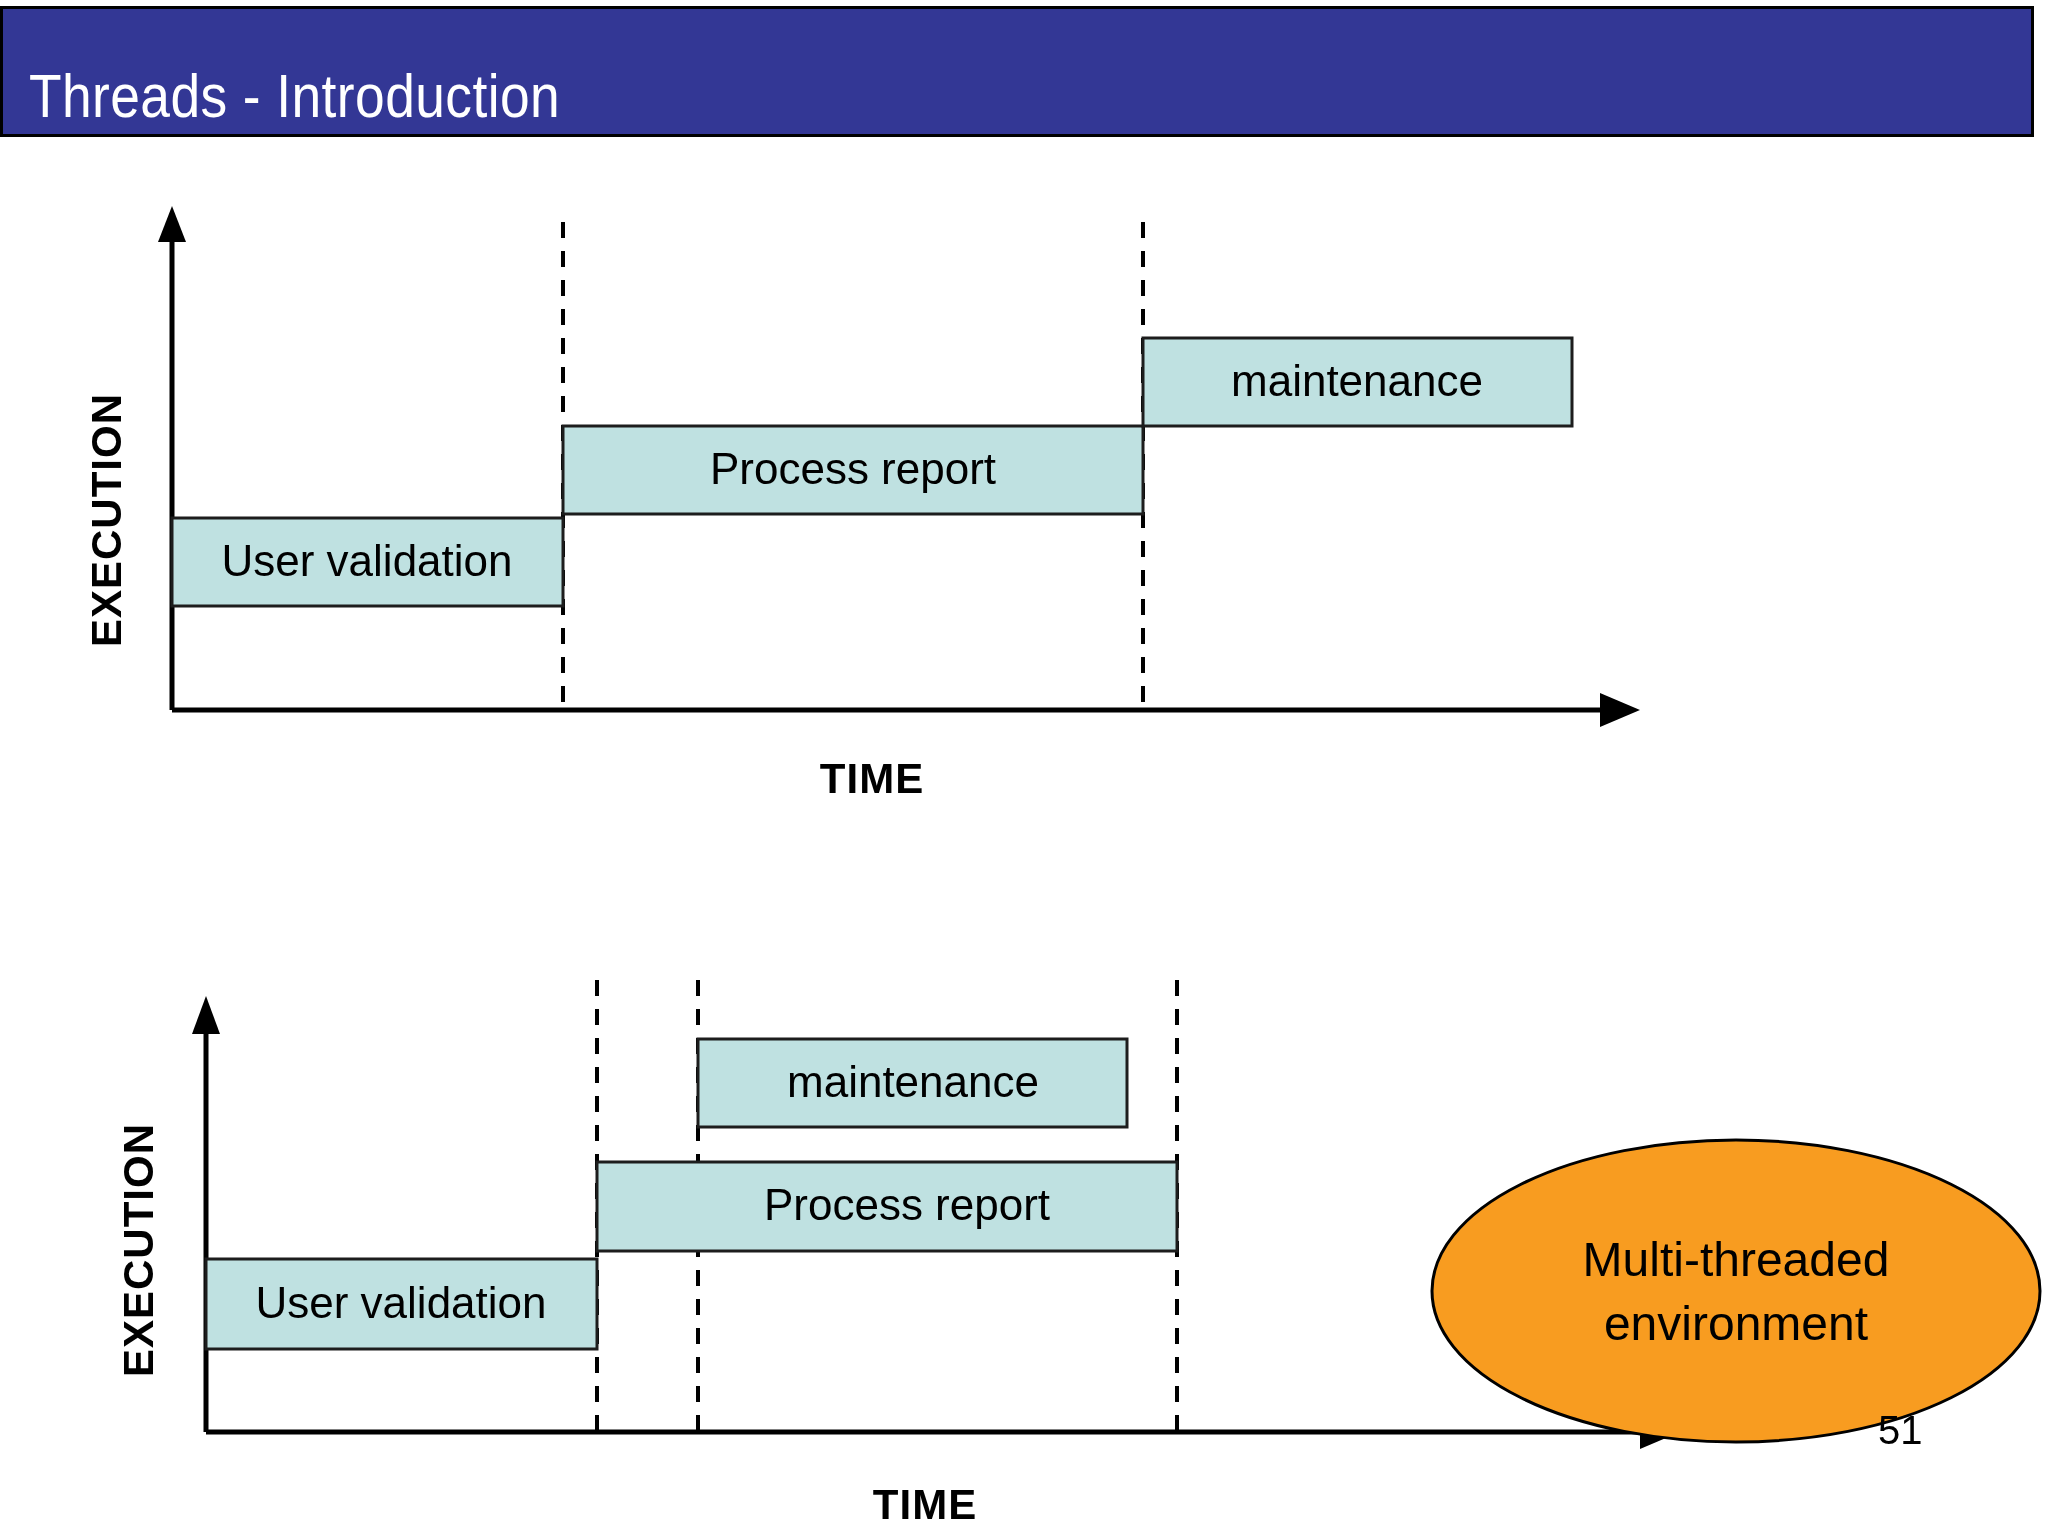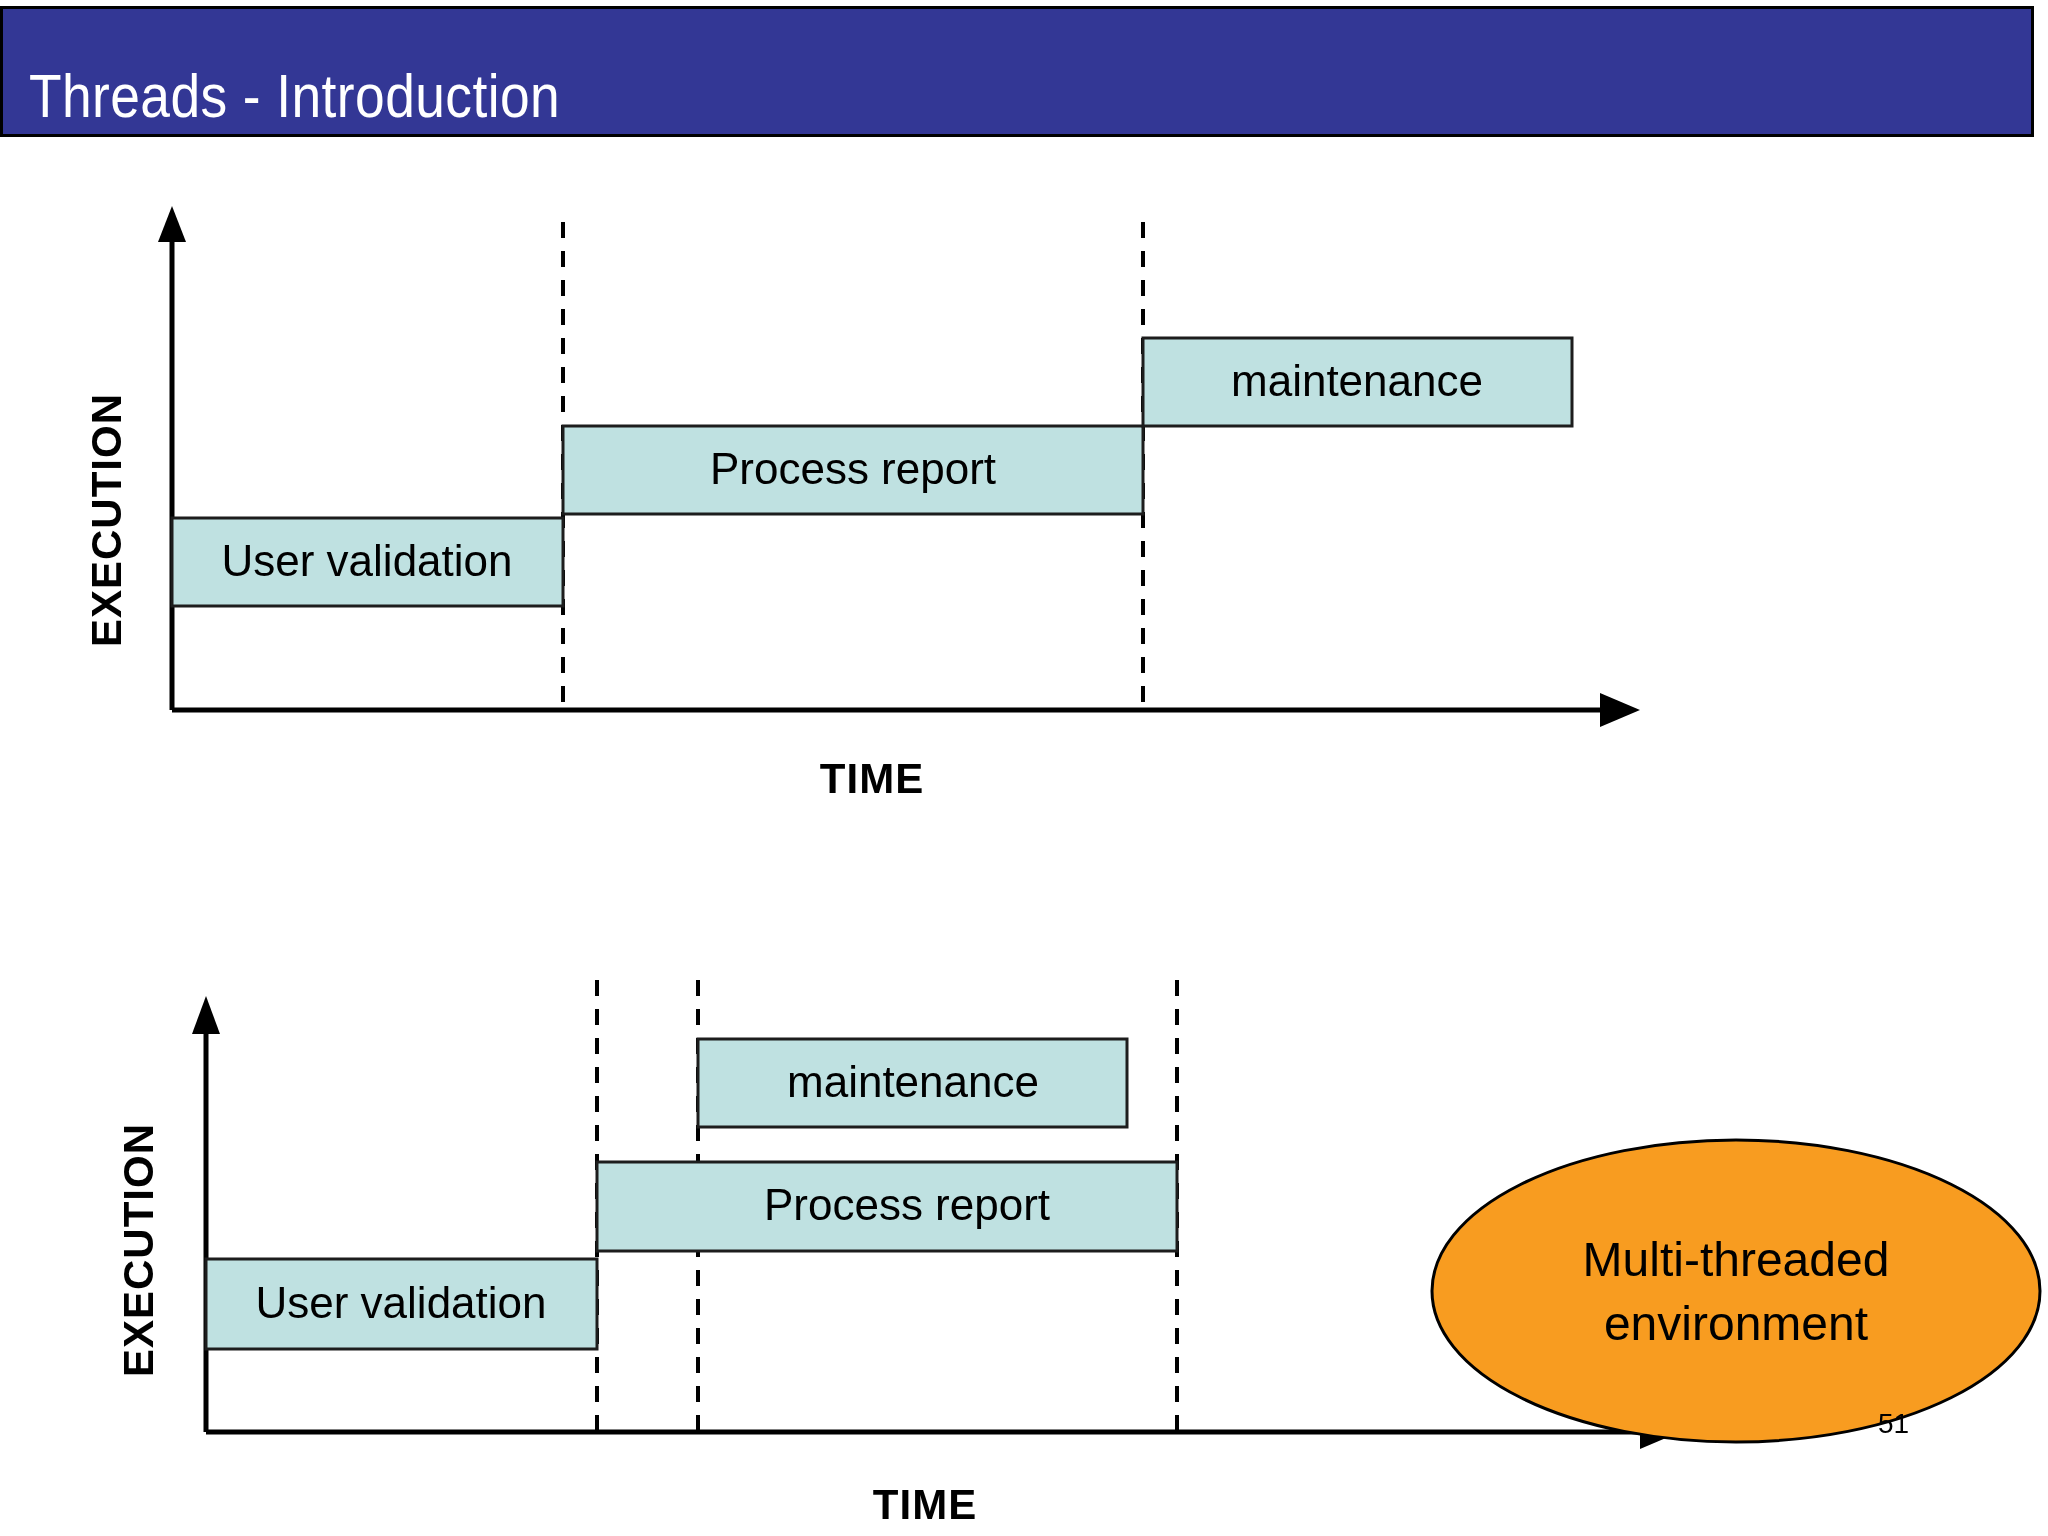--- a/index.html
+++ b/index.html
@@ -78,21 +78,21 @@
     font-family: "Liberation Sans", sans-serif;
     font-size: 48px;
     fill: #000000;
     text-anchor: middle;
   }
   
   #page-number {
     position: absolute;
     left: 1878px;
     top: 1408px;
-    font-size: 28px;
+    font-size: 40px;
     color: #000000;
     font-family: "Liberation Sans", sans-serif;
   }
 </style>
 </head>
 <body>
 
 <div id="slide">
 
   <div id="title-banner">

